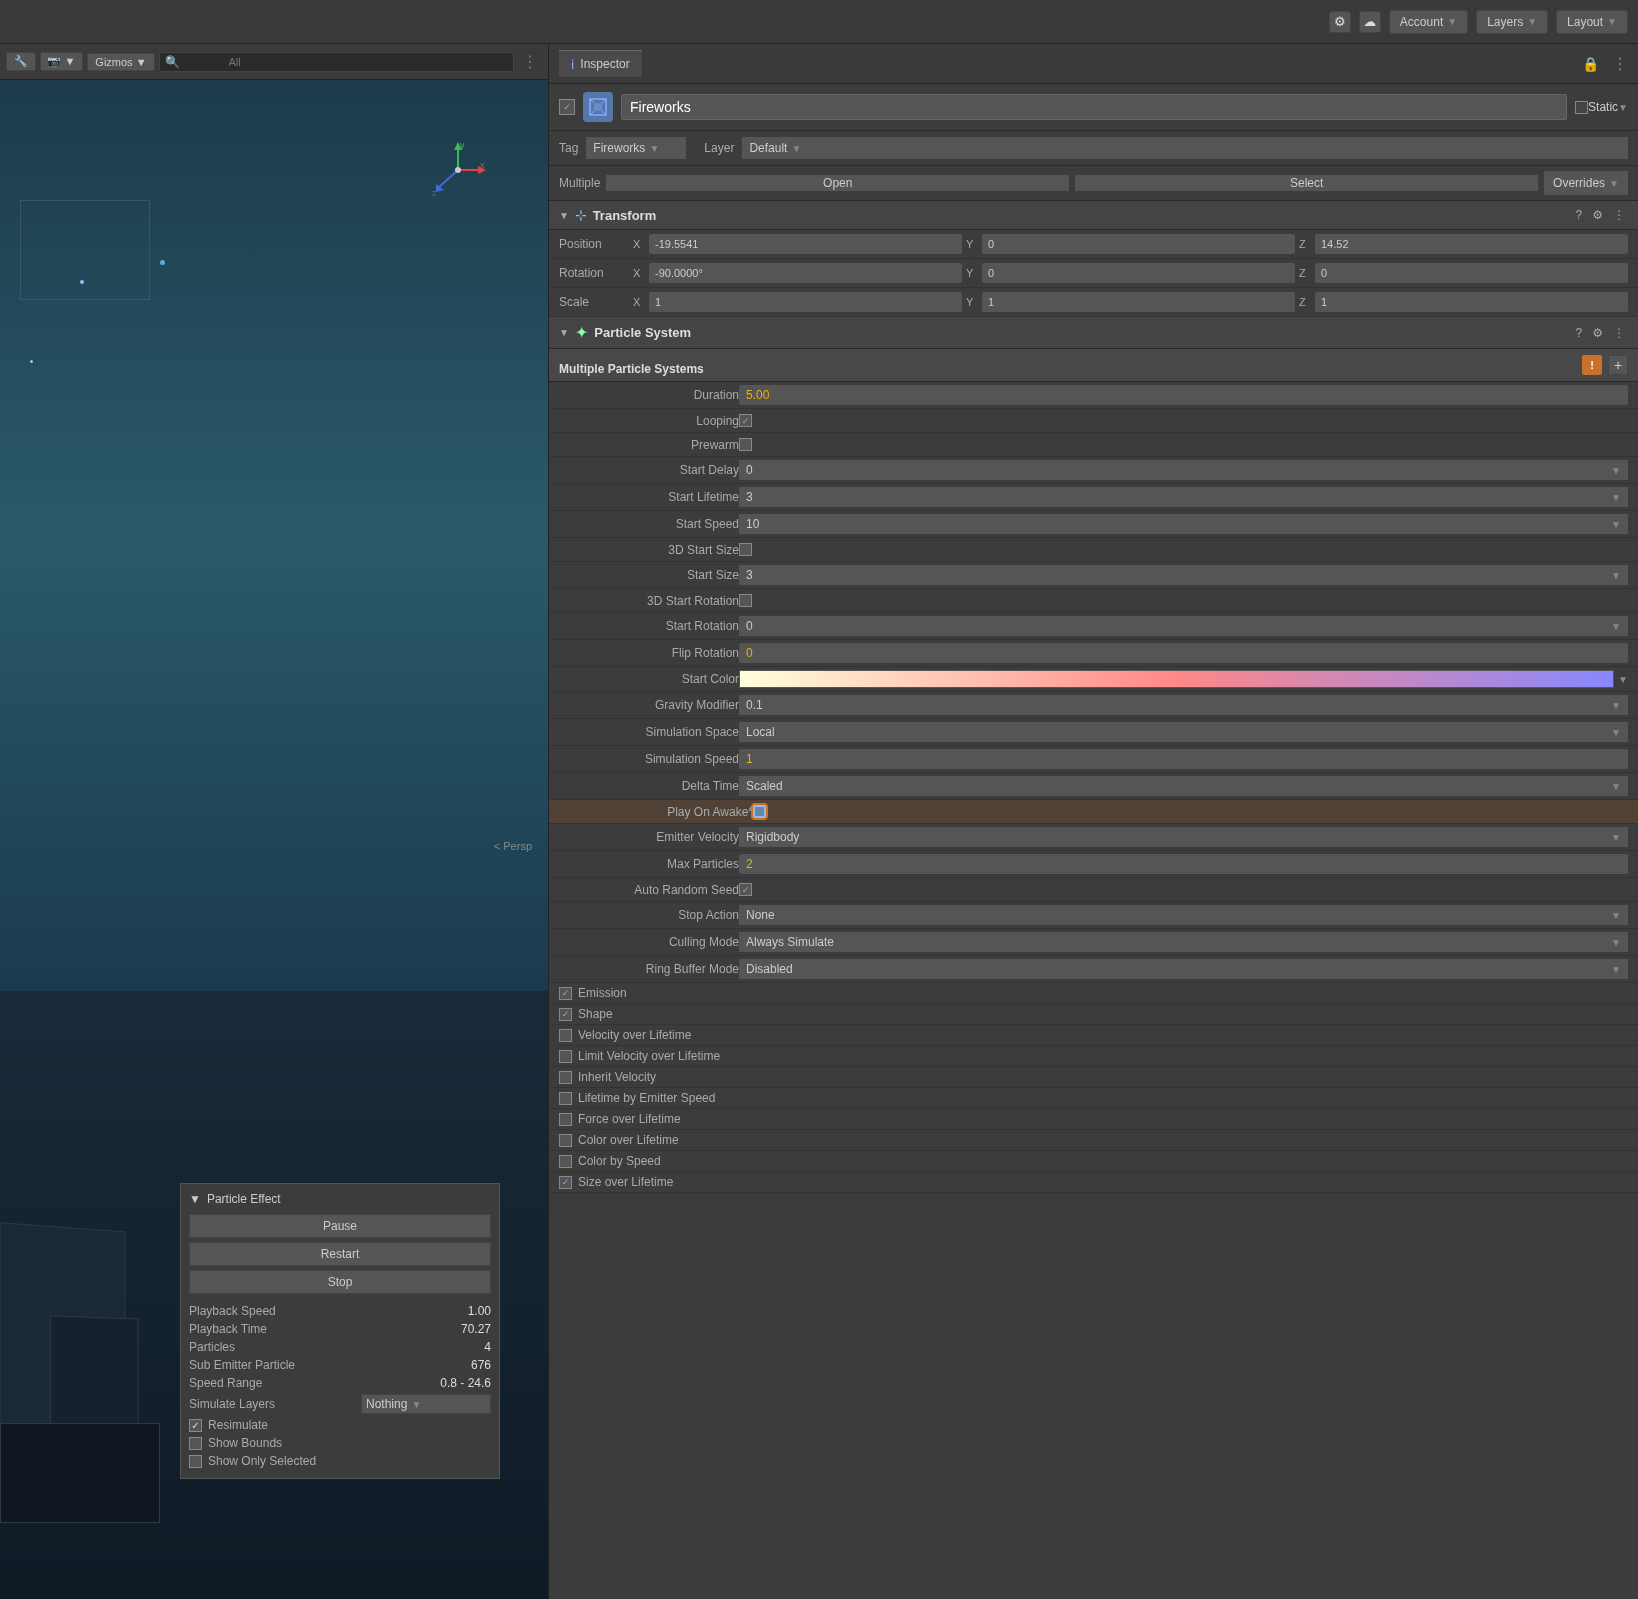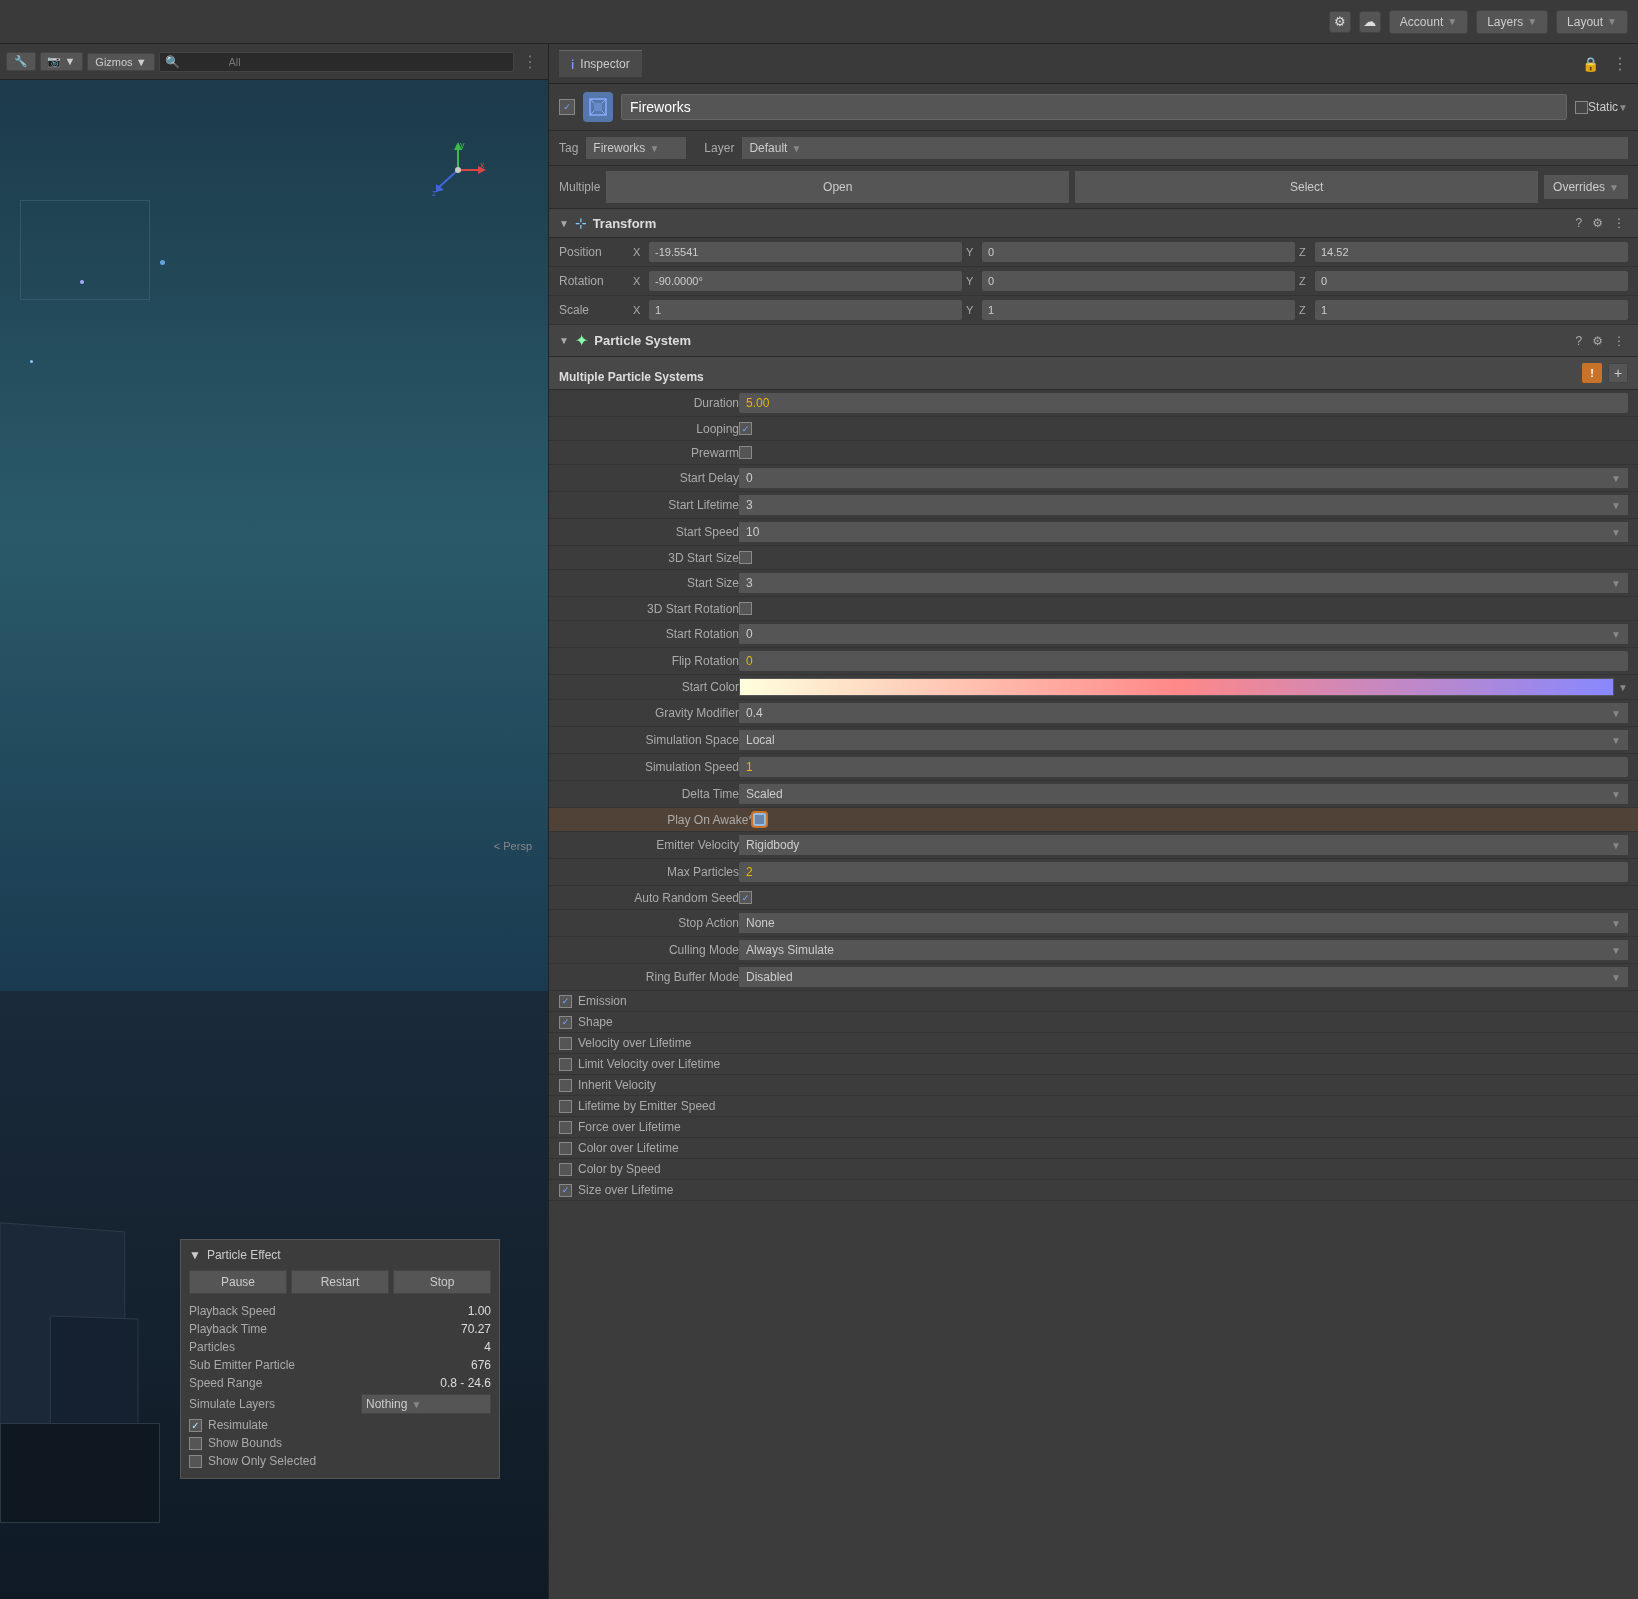--- a/index.html
+++ b/index.html
@@ -65,21 +65,21 @@
 
     
     .particle-panel {
       position: absolute; bottom: 120px; left: 180px;
       background: #3c3c3c; border: 1px solid #555; padding: 8px; width: 320px;
     }
     .particle-panel-title {
       display: flex; align-items: center; gap: 6px; margin-bottom: 8px; font-size: 12px; color: #ccc;
     }
     .particle-panel-btns {
-      display: flex; gap: 4px; margin-bottom: 8px;
+      display: flex; gap: 4px; margin-bottom: 8px; flex-direction: column;
     }
     .pp-btn {
       flex: 1; background: #555; border: 1px solid #444; color: #ccc; padding: 4px; font-size: 12px; cursor: pointer; text-align: center;
     }
     .particle-row {
       display: flex; justify-content: space-between; padding: 2px 0; font-size: 12px;
     }
     .particle-row .label { color: #aaa; }
     .particle-row .value { color: #ddd; }
     .simulate-layers-row {
@@ -144,21 +144,21 @@
       display: flex; align-items: center; gap: 4px; flex: 1;
     }
     .dropdown-arrow { font-size: 10px; color: #888; }
 
     
     .action-row {
       display: flex; align-items: center; padding: 5px 10px; gap: 6px; background: #3c3c3c; border-bottom: 1px solid #2a2a2a;
     }
     .mult-label { color: #aaa; font-size: 12px; }
     .action-btn {
-      flex: 1; background: #555; border: 1px solid #555; color: #ccc; padding: 8px 0; text-align: center; font-size: 12px; cursor: pointer;
+      flex: 1; background: #555; border: 1px solid #555; color: #ccc; padding: 0 0; text-align: center; font-size: 12px; cursor: pointer;
     }
     .overrides-btn {
       display: flex; align-items: center; gap: 4px; background: #555; border: 1px solid #555;
       color: #ccc; padding: 4px 8px; font-size: 12px; cursor: pointer;
     }
 
     
     .section-header {
       display: flex; align-items: center; padding: 6px 10px; background: #444; border-bottom: 1px solid #2a2a2a;
       cursor: pointer; gap: 6px;
@@ -562,21 +562,21 @@
 
         <div class="prop-row">
           <span class="prop-label">Start Color</span>
           <div class="color-swatch"></div>
           <span class="dropdown-arrow" style="margin-left:4px;">▼</span>
         </div>
 
         <div class="prop-row">
           <span class="prop-label">Gravity Modifier</span>
           <div class="prop-dropdown">
-            <span>0.4</span>
+            <span>0.1</span>
             <span class="dropdown-arrow">▼</span>
           </div>
         </div>
 
         <div class="prop-row">
           <span class="prop-label">Simulation Space</span>
           <div class="prop-dropdown">
             <span>Local</span>
             <span class="dropdown-arrow">▼</span>
           </div>

